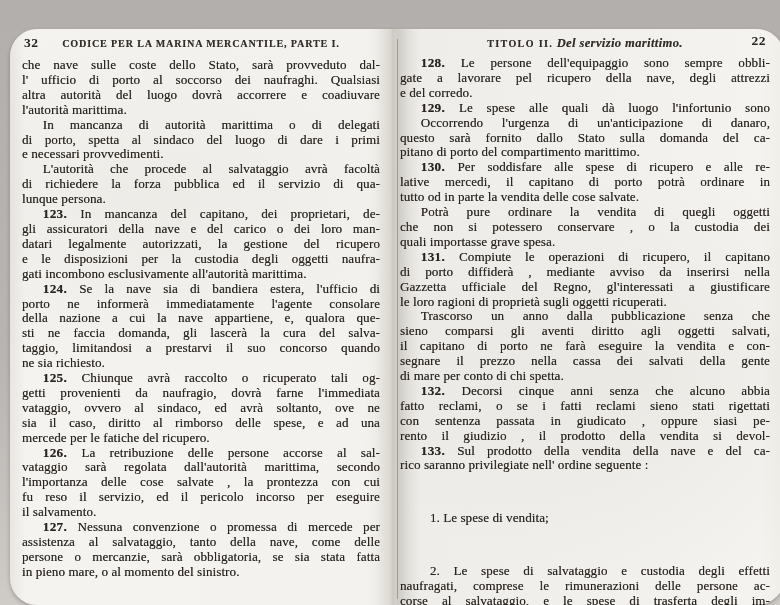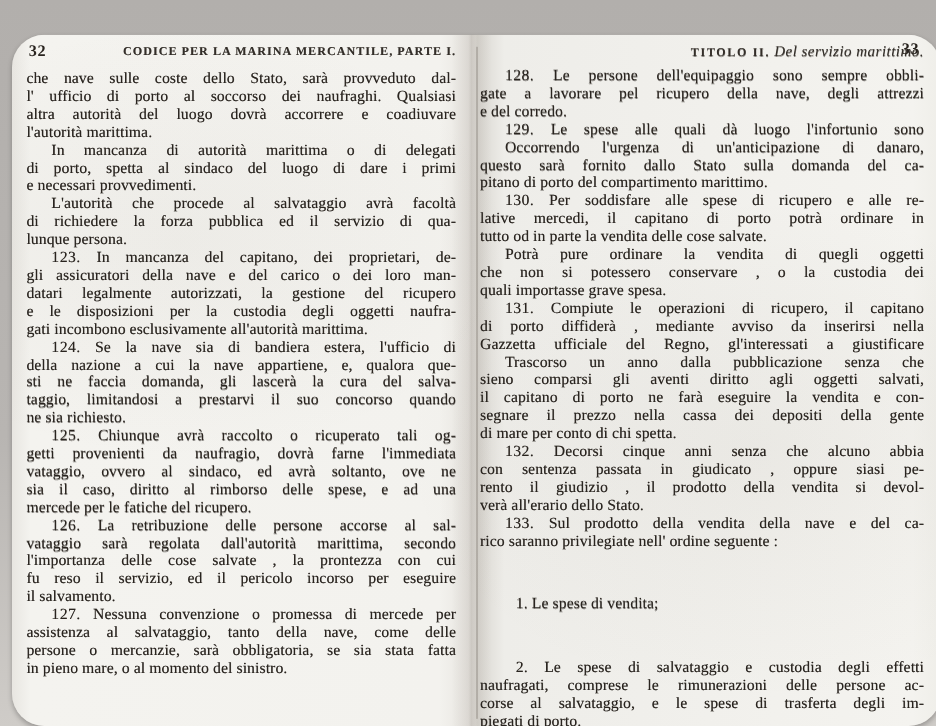--- a/index.html
+++ b/index.html
@@ -34,39 +34,39 @@
   .page{position:absolute;}
   .page.left{left:12px;top:6px;width:358px;}
   .page.right{left:390px;top:4px;width:370px;}
   .pagehead{position:relative;height:18px;}
   .pagenum{
     position:absolute;top:0;font-size:13.5px;font-weight:bold;letter-spacing:0.5px;
   }
   .page.left .pagenum{left:2px;}
   .page.right .pagenum{right:4px;}
   .runtitle{
-    display:block;text-align:right;font-size:10px;font-weight:700;
+    display:block;text-align:center;font-size:10px;font-weight:700;
     letter-spacing:0.9px;padding-top:3px;color:#332e29;
     text-shadow:0.2px 0.2px 0.3px rgba(40,35,30,0.5);
   }
   .runtitle .sc{font-size:10px;font-weight:700;letter-spacing:1.4px;}
-  .runtitle .it{font-style:italic;font-weight:400;font-size:12.5px;letter-spacing:0.4px;text-transform:none;}
+  .runtitle .it{font-style:italic;font-weight:700;font-size:12.5px;letter-spacing:0.4px;text-transform:none;}
   .pagebody{
     margin-top:5px;font-size:13px;line-height:14.9px;
     text-shadow:0.2px 0.2px 0.35px rgba(35,30,25,0.55);
     letter-spacing:0.1px;
   }
   .pline{
     text-align:justify;text-align-last:justify;
     min-height:14.9px;
   }
   .pline.last{text-align-last:left;}
   .pline.ind1{text-indent:1.6em;}
   .pline.ind2{text-indent:2.3em;margin-top:38px;}
-  .artnum{font-weight:normal;letter-spacing:0.4px;}
+  .artnum{font-weight:bold;letter-spacing:0.4px;}
   .sig{
     text-align:right;padding-right:28px;font-size:13px;margin-top:1px;
     text-shadow:0.2px 0.2px 0.35px rgba(35,30,25,0.55);
   }
 </style>
 </head>
 <body>
 
 <div class="scan">
   <div class="paper">
@@ -96,20 +96,21 @@
           </div>
           <div class="para">
             <div class="pline ind1"><b class="artnum">123.</b> In mancanza del capitano, dei proprietari, de-</div>
             <div class="pline">gli assicuratori della nave e del carico o dei loro man-</div>
             <div class="pline">datari legalmente autorizzati, la gestione del ricupero</div>
             <div class="pline">e le disposizioni per la custodia degli oggetti naufra-</div>
             <div class="pline last">gati incombono esclusivamente all'autorità marittima.</div>
           </div>
           <div class="para">
             <div class="pline ind1"><b class="artnum">124.</b> Se la nave sia di bandiera estera, l'ufficio di</div>
+            <div class="pline">porto ne informerà immediatamente l'agente consolare</div>
             <div class="pline">della nazione a cui la nave appartiene, e, qualora que-</div>
             <div class="pline">sti ne faccia domanda, gli lascerà la cura del salva-</div>
             <div class="pline">taggio, limitandosi a prestarvi il suo concorso quando</div>
             <div class="pline last">ne sia richiesto.</div>
           </div>
           <div class="para">
             <div class="pline ind1"><b class="artnum">125.</b> Chiunque avrà raccolto o ricuperato tali og-</div>
             <div class="pline">getti provenienti da naufragio, dovrà farne l'immediata</div>
             <div class="pline">vataggio, ovvero al sindaco, ed avrà soltanto, ove ne</div>
             <div class="pline">sia il caso, diritto al rimborso delle spese, e ad una</div>
@@ -127,21 +128,21 @@
             <div class="pline">assistenza al salvataggio, tanto della nave, come delle</div>
             <div class="pline">persone o mercanzie, sarà obbligatoria, se sia stata fatta</div>
             <div class="pline last">in pieno mare, o al momento del sinistro.</div>
           </div>
         </div>
     </section>
 
     <section class="page right">
       <header class="pagehead">
         <span class="runtitle"><span class="sc">TITOLO II.</span> <span class="it">Del servizio marittimo.</span></span>
-        <span class="pagenum">33</span>
+        <span class="pagenum">22</span>
       </header>
       <div class="pagebody">
           <div class="para">
             <div class="pline ind1"><b class="artnum">128.</b> Le persone dell'equipaggio sono sempre obbli-</div>
             <div class="pline">gate a lavorare pel ricupero della nave, degli attrezzi</div>
             <div class="pline last">e del corredo.</div>
           </div>
           <div class="para">
             <div class="pline ind1"><b class="artnum">129.</b> Le spese alle quali dà luogo l'infortunio sono</div>
           </div>
@@ -157,33 +158,34 @@
           </div>
           <div class="para">
             <div class="pline ind1">Potrà pure ordinare la vendita di quegli oggetti</div>
             <div class="pline">che non si potessero conservare , o la custodia dei</div>
             <div class="pline last">quali importasse grave spesa.</div>
           </div>
           <div class="para">
             <div class="pline ind1"><b class="artnum">131.</b> Compiute le operazioni di ricupero, il capitano</div>
             <div class="pline">di porto diffiderà , mediante avviso da inserirsi nella</div>
             <div class="pline">Gazzetta ufficiale del Regno, gl'interessati a giustificare</div>
+            <div class="pline last">le loro ragioni di proprietà sugli oggetti ricuperati.</div>
           </div>
           <div class="para">
             <div class="pline ind1">Trascorso un anno dalla pubblicazione senza che</div>
             <div class="pline">sieno comparsi gli aventi diritto agli oggetti salvati,</div>
             <div class="pline">il capitano di porto ne farà eseguire la vendita e con-</div>
-            <div class="pline">segnare il prezzo nella cassa dei depositi della gente</div>
+            <div class="pline">segnare il prezzo nella cassa dei salvati della gente</div>
             <div class="pline last">di mare per conto di chi spetta.</div>
           </div>
           <div class="para">
             <div class="pline ind1"><b class="artnum">132.</b> Decorsi cinque anni senza che alcuno abbia</div>
+            <div class="pline">fatto reclami, o se i fatti reclami sieno stati rigettati</div>
             <div class="pline">con sentenza passata in giudicato , oppure siasi pe-</div>
             <div class="pline">rento il giudizio , il prodotto della vendita si devol-</div>
-            <div class="pline last">verà all'erario dello Stato.</div>
           </div>
           <div class="para">
             <div class="pline ind1"><b class="artnum">133.</b> Sul prodotto della vendita della nave e del ca-</div>
             <div class="pline last">rico saranno privilegiate nell' ordine seguente :</div>
           </div>
           <div class="para">
             <div class="pline last ind2">1. Le spese di vendita;</div>
           </div>
           <div class="para">
             <div class="pline ind2">2. Le spese di salvataggio e custodia degli effetti</div>

